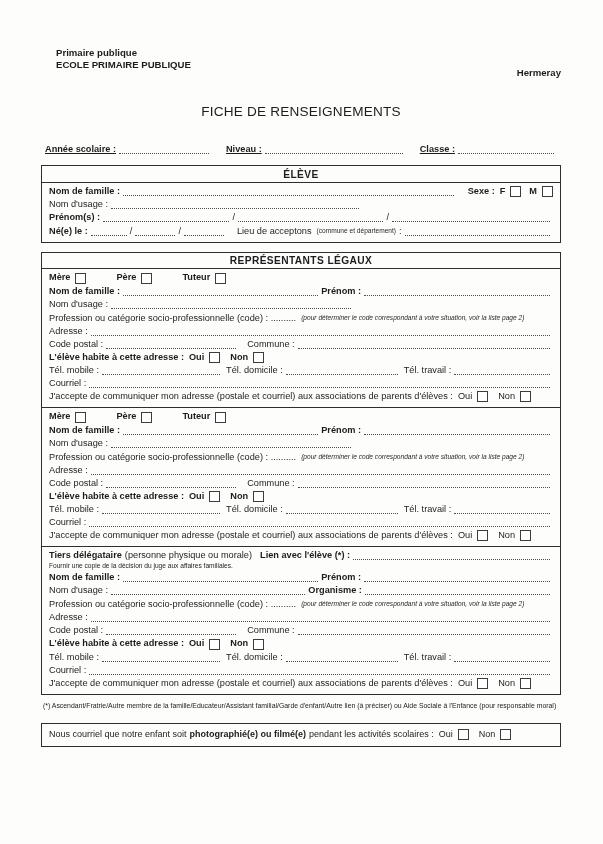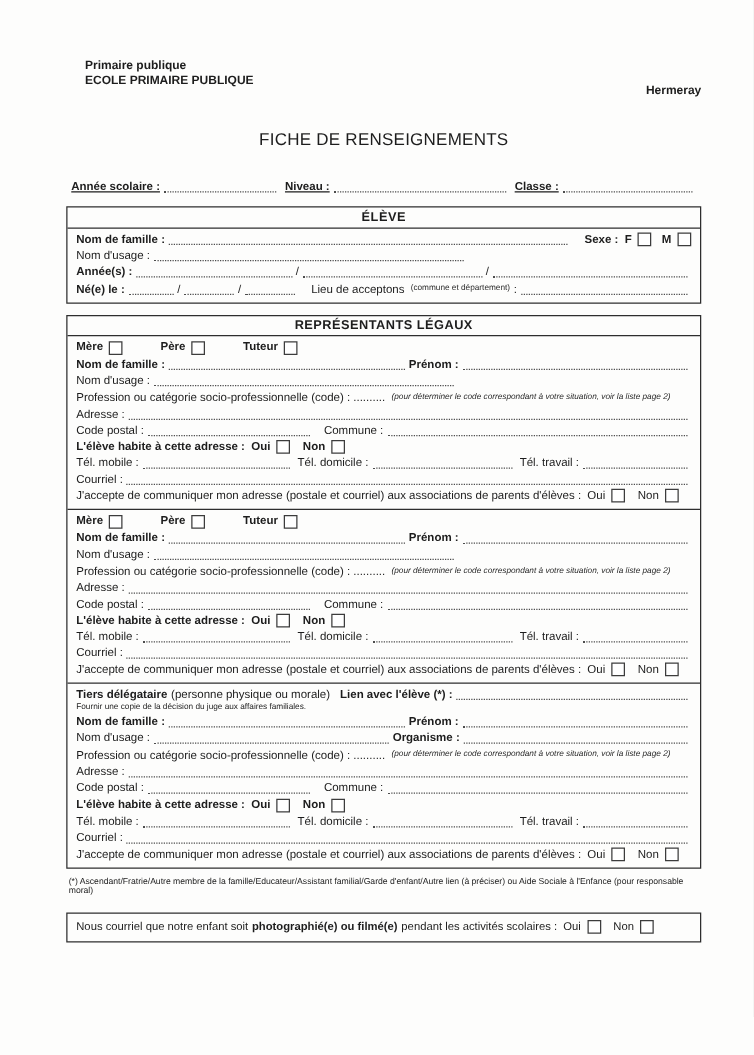--- a/index.html
+++ b/index.html
@@ -2,42 +2,42 @@
 <html lang="fr"><head>
 <meta charset="utf-8">
 <style>
   html,body{margin:0;padding:0;background:#e8e8e6;}
   .page{
     position:relative;
     width:603px;height:844px;
     margin:0 auto;
     background:#fdfdfc;
     box-sizing:border-box;
-    padding:47px 42px 0 53px;
+    padding:47px 42px 0 41px;
     font-family:"Liberation Sans", sans-serif;
     color:#1d1d1d;
     font-size:9.2px;
     overflow:hidden;
   }
   .b{font-weight:700;}
   .page-header{display:flex;justify-content:space-between;align-items:flex-start;}
   .school{margin-left:15px;font-weight:700;font-size:9.6px;line-height:11.5px;}
   .town{font-weight:700;font-size:9.6px;margin-top:20px;}
   .title{margin:26px 0 0;text-align:center;font-size:13.6px;font-weight:400;letter-spacing:.2px;}
   .row{display:flex;align-items:flex-end;line-height:13.1px;white-space:nowrap;}
   .row-sm{line-height:8.5px;font-size:6.6px;}
   .dots{flex:1 1 auto;border-bottom:1.4px dotted #4c4c4c;margin:0 3px 2px 3px;min-width:8px;}
   .cb{flex:0 0 auto;width:9px;height:9px;border:1.1px solid #3c3c3c;background:#fff;margin:0 0 1px 5px;}
   .hint{font-size:6.6px;font-style:italic;margin:0 0 1px 5px;color:#2a2a2a;}
   .top-fields{margin-top:24px;padding:0 4px;text-decoration:underline;}
   .box{border:1.5px solid #2e2e2e;margin-top:9px;}
   .box-header{font-weight:700;text-align:center;font-size:10.2px;letter-spacing:.4px;padding:2.5px 0 2px;border-bottom:1.2px solid #2e2e2e;}
   .block{padding:2px 7px 4px;}
   .bt{border-top:1.2px solid #2e2e2e;}
-  .ml30{margin-left:30px;} .ml14{margin-left:4px;} .ml10{margin-left:10px;}
+  .ml30{margin-left:30px;} .ml14{margin-left:14px;} .ml10{margin-left:10px;}
   .ml8{margin-left:8px;} .ml5{margin-left:5px;} .ml3{margin-left:3px;}
   .footnote{font-size:6.9px;margin:7px 0 0 2px;color:#222;}
   .photo-box{border:1.5px solid #2e2e2e;margin-top:14px;padding:4px 7px 5px;}
   .photo-box .row{font-size:9px;}
   .page-num{text-align:center;margin-top:78px;font-family:"Liberation Serif", serif;font-style:italic;font-size:11.5px;letter-spacing:1px;}
 </style>
 </head>
 <body>
 
 <div class="page">
@@ -71,21 +71,21 @@
         <span class="b ml5">F</span>
         <span class="cb"></span>
         <span class="b ml8">M</span>
         <span class="cb"></span>
       </div>
       <div class="row">
         <span>Nom d'usage :</span>
         <span class="dots" style="flex:0 0 248px"></span>
       </div>
       <div class="row">
-        <span class="b">Année(s) :</span>
+        <span class="b">Prénom(s) :</span>
         <span class="dots" style="flex:1"></span>
         <span>/</span>
         <span class="dots" style="flex:1.15"></span>
         <span>/</span>
         <span class="dots" style="flex:1.25"></span>
       </div>
       <div class="row">
         <span class="b">Né(e) le :</span>
         <span class="dots" style="flex:0 0 36px"></span>
         <span>/</span>

